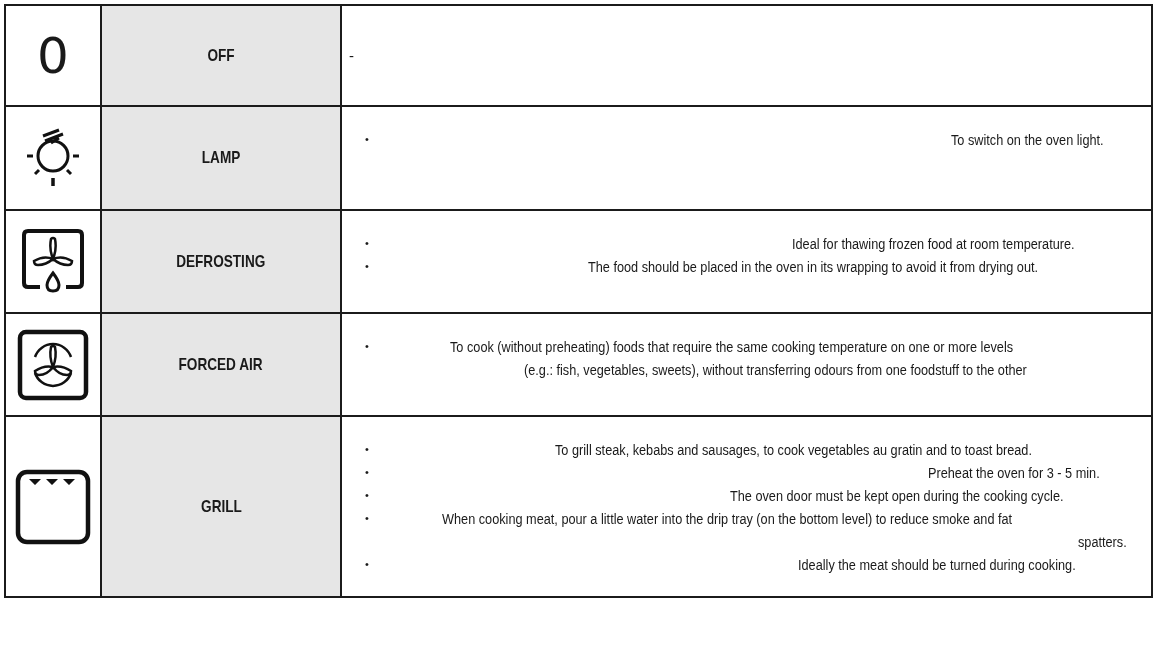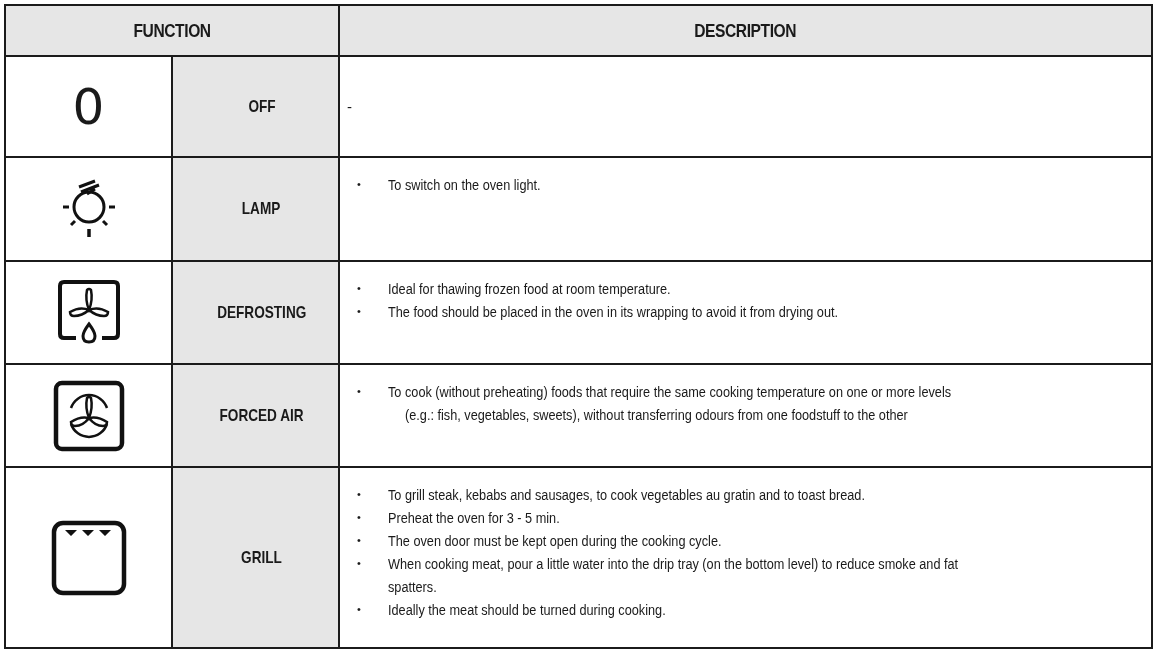--- a/index.html
+++ b/index.html
@@ -2,39 +2,35 @@
 <html><head>
 <meta charset="utf-8">
 <style>
   html,body{margin:0;padding:0;background:#fff;}
   body{width:1159px;height:656px;position:relative;overflow:hidden;font-family:"Liberation Sans",sans-serif;color:#1a1a1a;}
   table{position:absolute;left:4px;top:4px;width:1149px;border-collapse:collapse;table-layout:fixed;}
   td,th{border:2px solid #1b1b1b;padding:0;}
   th{background:#e6e6e6;height:49px;font-weight:bold;font-size:19px;letter-spacing:-0.5px;transform-origin:center;}
   th span{display:inline-block;transform:scaleX(0.82);}
   .icon{width:94px;text-align:center;background:#fff;}
-  .fn{width:238px;background:#e6e6e6;text-align:center;font-weight:bold;font-size:17px;padding-left:12px;}
+  .fn{width:238px;background:#e6e6e6;text-align:center;font-weight:bold;font-size:17px;}
   .fn span{display:inline-block;transform:scaleX(0.8);}
   .desc{vertical-align:top;background:#fff;font-size:15.5px;}
-  .desc ul{list-style:none;margin:8px;padding:7px 0 0 0;}
+  .desc ul{list-style:none;margin:14px;padding:7px 0 0 0;text-align:right;}
   .desc li{position:relative;padding-left:40px;line-height:23px;}
   .desc li::before{content:"•";position:absolute;left:9px;top:0;font-size:11px;}
   .desc li span{display:inline-block;transform:scaleX(0.82);transform-origin:left;white-space:nowrap;}
   .dash{vertical-align:middle;padding-left:7px;font-size:15px;}
   svg{display:block;margin:0 auto;}
 </style>
 </head>
 <body>
 
 <table>
   <tbody>
-      <tr>
-    <th colspan="2" style="width:332px"><span>FUNCTION</span></th>
-    <th><span>DESCRIPTION</span></th>
-  </tr>
 
   <tr style="height:101px">
     <td class="icon">
       <span style="font-size:50px;font-family:'DejaVu Sans',sans-serif;">0</span>
     </td>
     <td class="fn"><span>OFF</span></td>
     <td class="desc dash">-</td>
   </tr>
 
   <tr style="height:104px">

